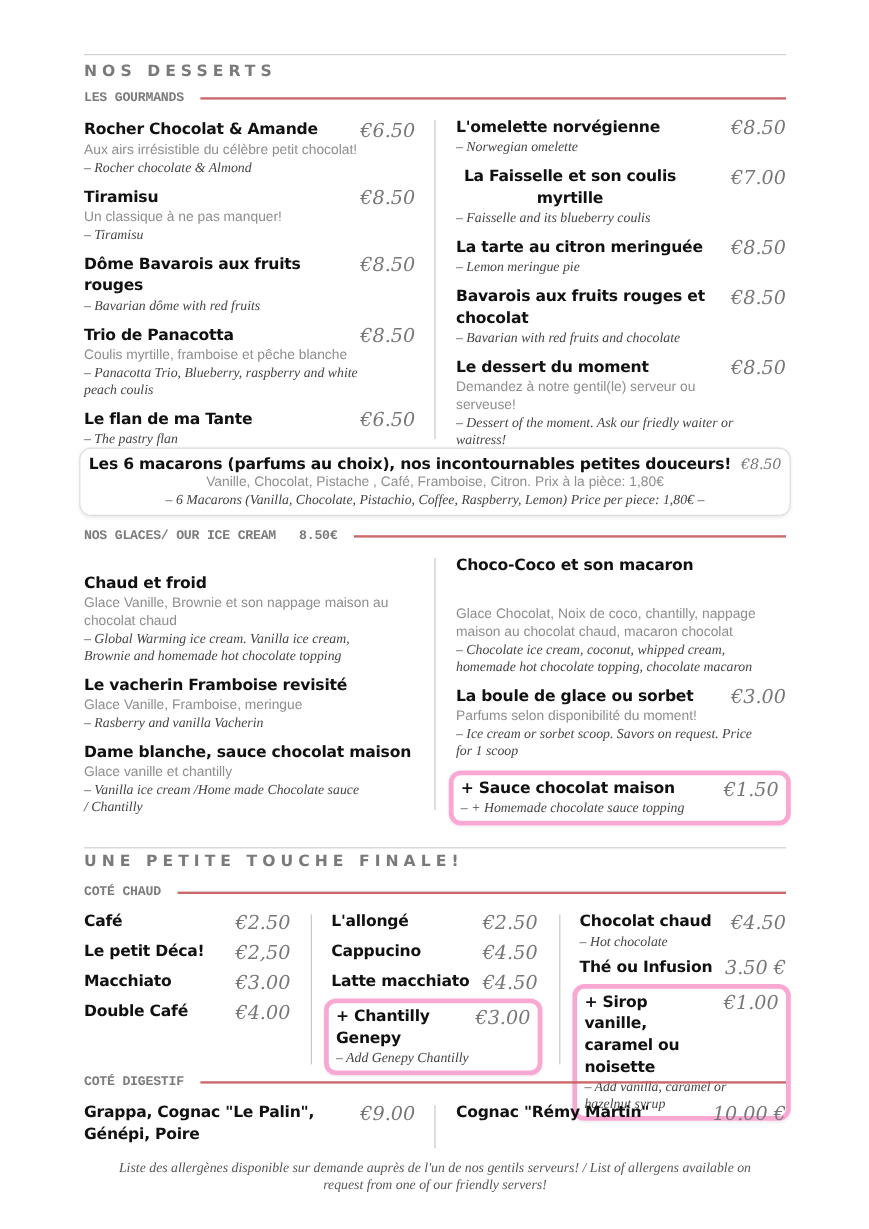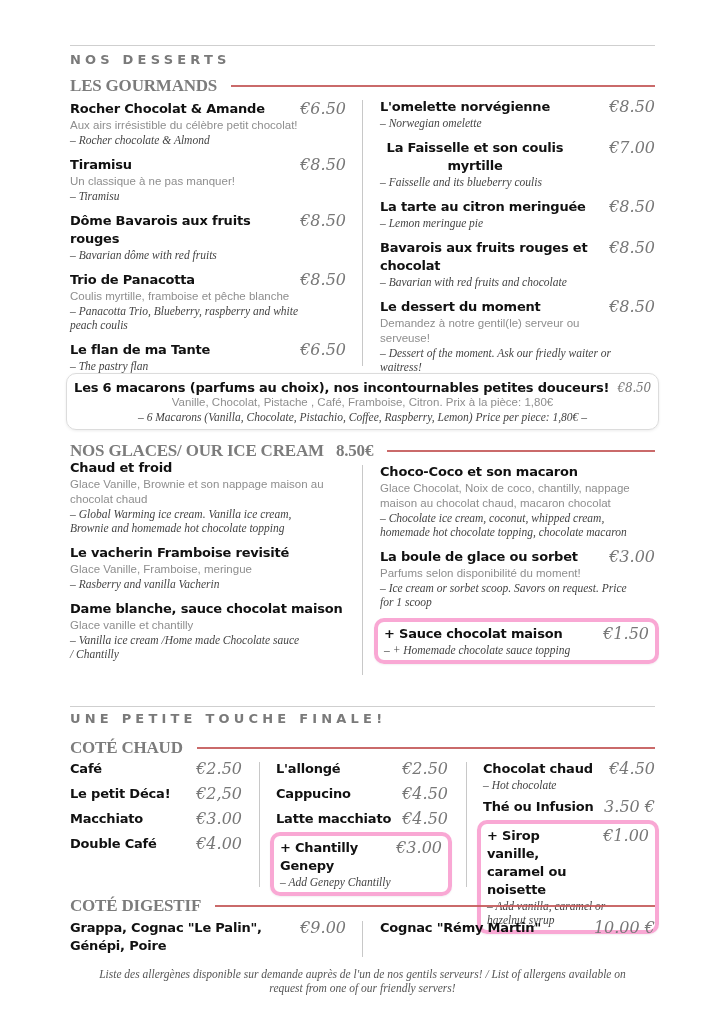--- a/index.html
+++ b/index.html
@@ -10,21 +10,21 @@
 
   .section-title {
     position: absolute; left: 70px;
     font-family: "DejaVu Sans", sans-serif; font-weight: bold;
     font-size: 13px; letter-spacing: 4.2px; color: #7a7a7a;
   }
   .sub-head {
     position: absolute; left: 70px; display: flex; align-items: center; width: 585px;
   }
   .sub-head .label {
-    font-family: Liberation Serif, serif; font-weight: bold; font-size: 17px;
+    font-family: Liberation Mono, monospace; font-weight: bold; font-size: 11px;
     color: #7c7c7c; white-space: nowrap; letter-spacing: -0.2px;
   }
   .sub-head .line { flex: 1; height: 2px; background: #c45a5a; margin-left: 14px; opacity: .9; }
 
   .col { position: absolute; }
   .vdiv { position: absolute; width: 1px; background: #c8c8c8; }
 
   .item { position: relative; margin-bottom: 9px; }
   .item .row { display: flex; justify-content: space-between; align-items: flex-start; }
   .item .name {
@@ -169,21 +169,21 @@
   </div>
   <div class="m-desc">Vanille, Chocolat, Pistache , Café, Framboise, Citron. Prix à la pièce: 1,80€</div>
   <div class="m-en">– 6 Macarons (Vanilla, Chocolate, Pistachio, Coffee, Raspberry, Lemon) Price per piece: 1,80€ –</div>
 </div>
 
 <div class="sub-head" style="top:441px;">
   <span class="label" style="white-space:pre;">NOS GLACES/ OUR ICE CREAM   8.50€</span>
   <span class="line"></span>
 </div>
 
-<div class="col" style="left:70px; top:459px; width:276px;">
+<div class="col" style="left:70px; top:478px; width:276px;">
   <div class="item">
     <div class="row">
         <span class="name">Chaud et froid</span>
       </div>
     <div class="desc" style="width:255px;">Glace Vanille, Brownie et son nappage maison au chocolat chaud</div>
     <div class="en" style="width:260px;">– Global Warming ice cream. Vanilla ice cream, Brownie and homemade hot chocolate topping</div>
   </div>
   <div class="item">
     <div class="row">
         <span class="name">Le vacherin Framboise revisité</span>
@@ -200,21 +200,21 @@
   </div>
 </div>
 
 <div class="vdiv" style="left:362px; top:465px; height:210px;"></div>
 
 <div class="col" style="left:380px; top:463px; width:275px;">
   <div class="item">
     <div class="row">
         <span class="name">Choco-Coco et son macaron</span>
       </div>
-    <div class="desc" style="width:255px;">Glace Chocolat, Noix de coco, chantilly, nappage maison au chocolat chaud, macaron chocolat</div>
+    <div class="desc" style="width:255px;margin-top:24px;">Glace Chocolat, Noix de coco, chantilly, nappage maison au chocolat chaud, macaron chocolat</div>
     <div class="en" style="width:250px;">– Chocolate ice cream, coconut, whipped cream, homemade hot chocolate topping, chocolate macaron</div>
   </div>
   <div class="item">
     <div class="row">
         <span class="name">La boule de glace ou sorbet</span>
         <span class="price">€3.00</span>
       </div>
     <div class="desc">Parfums selon disponibilité du moment!</div>
     <div class="en" style="width:250px;">– Ice cream or sorbet scoop. Savors on request. Price for 1 scoop</div>
   </div>

